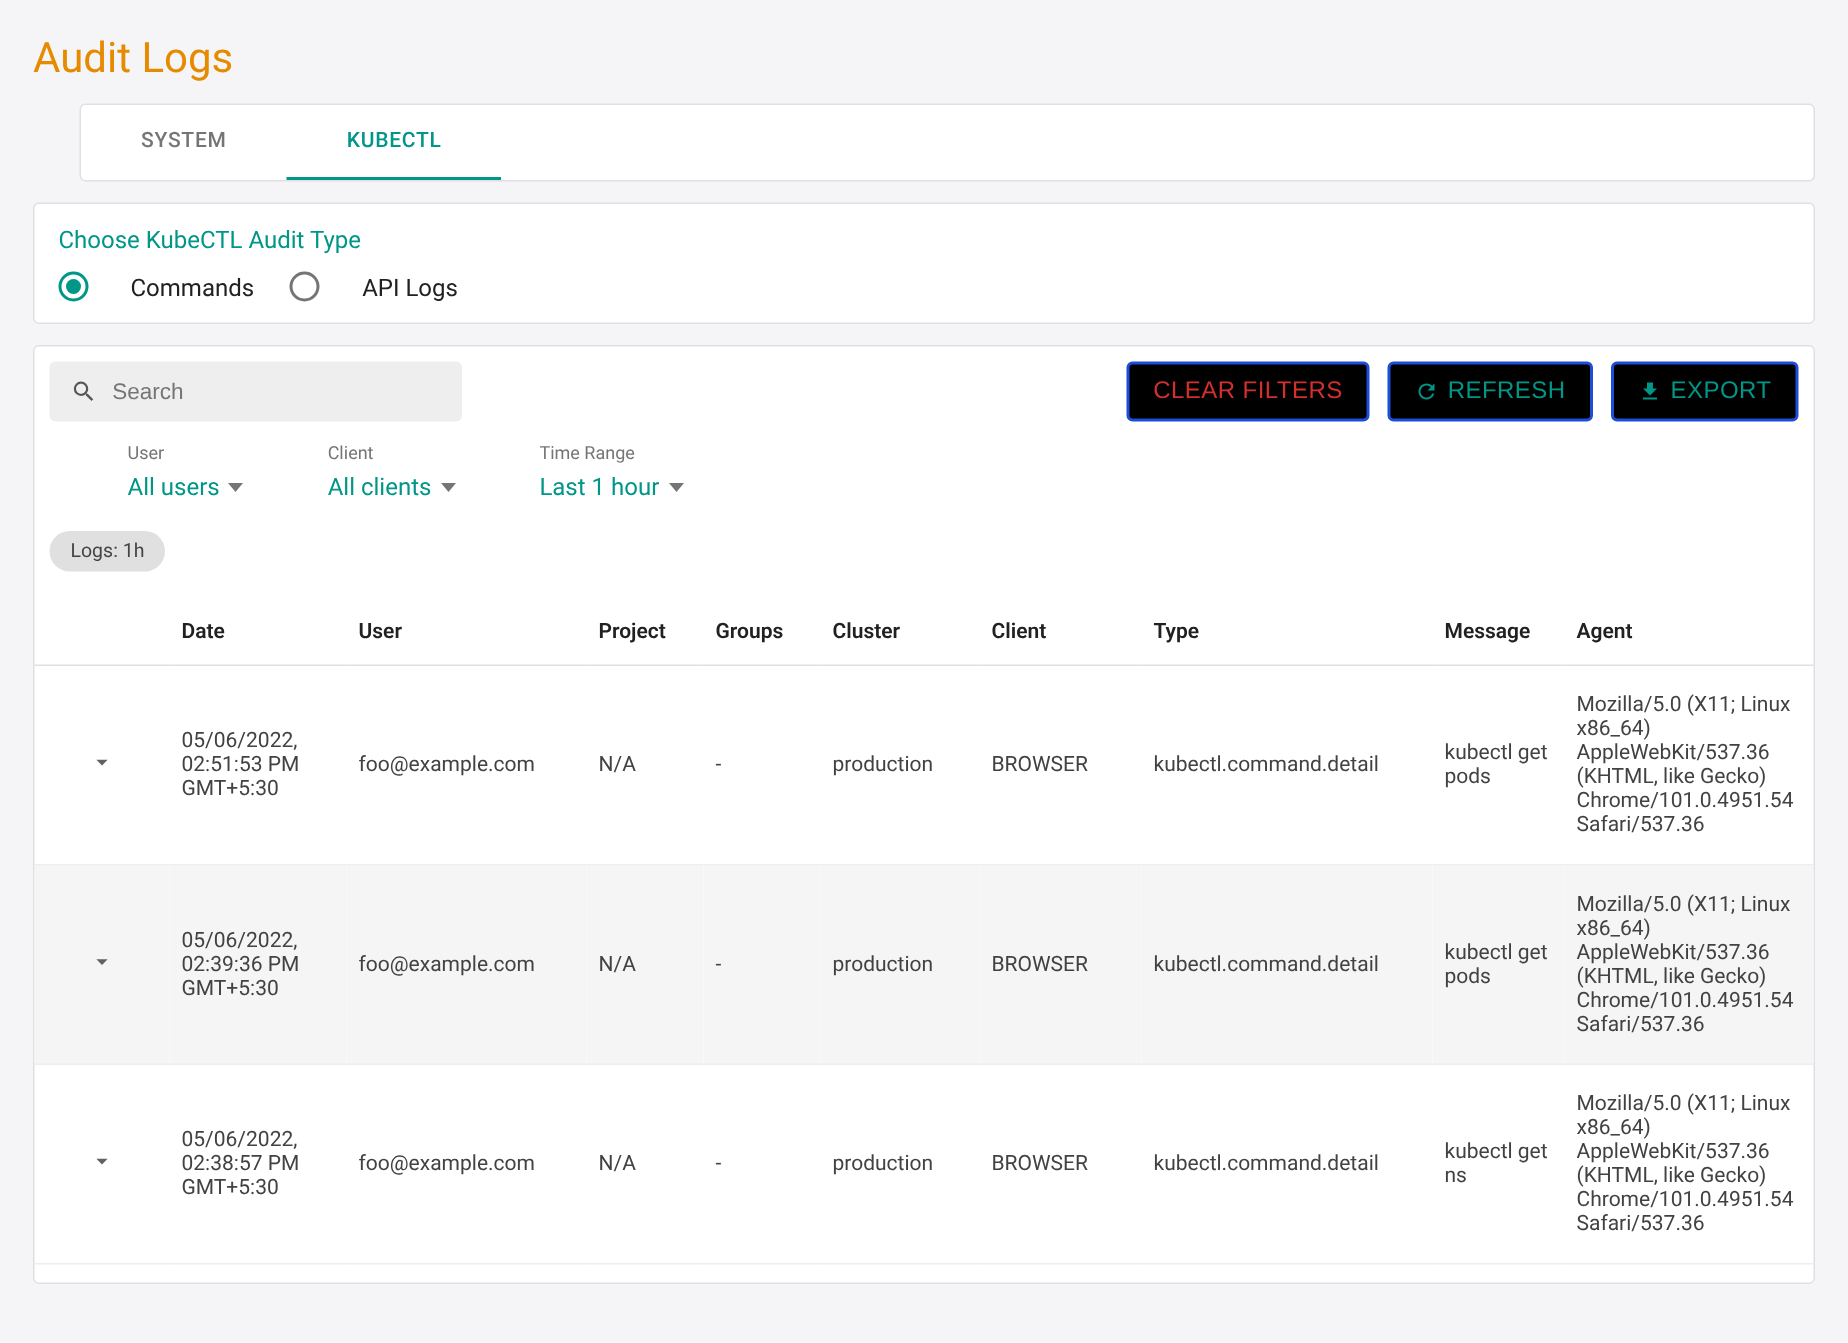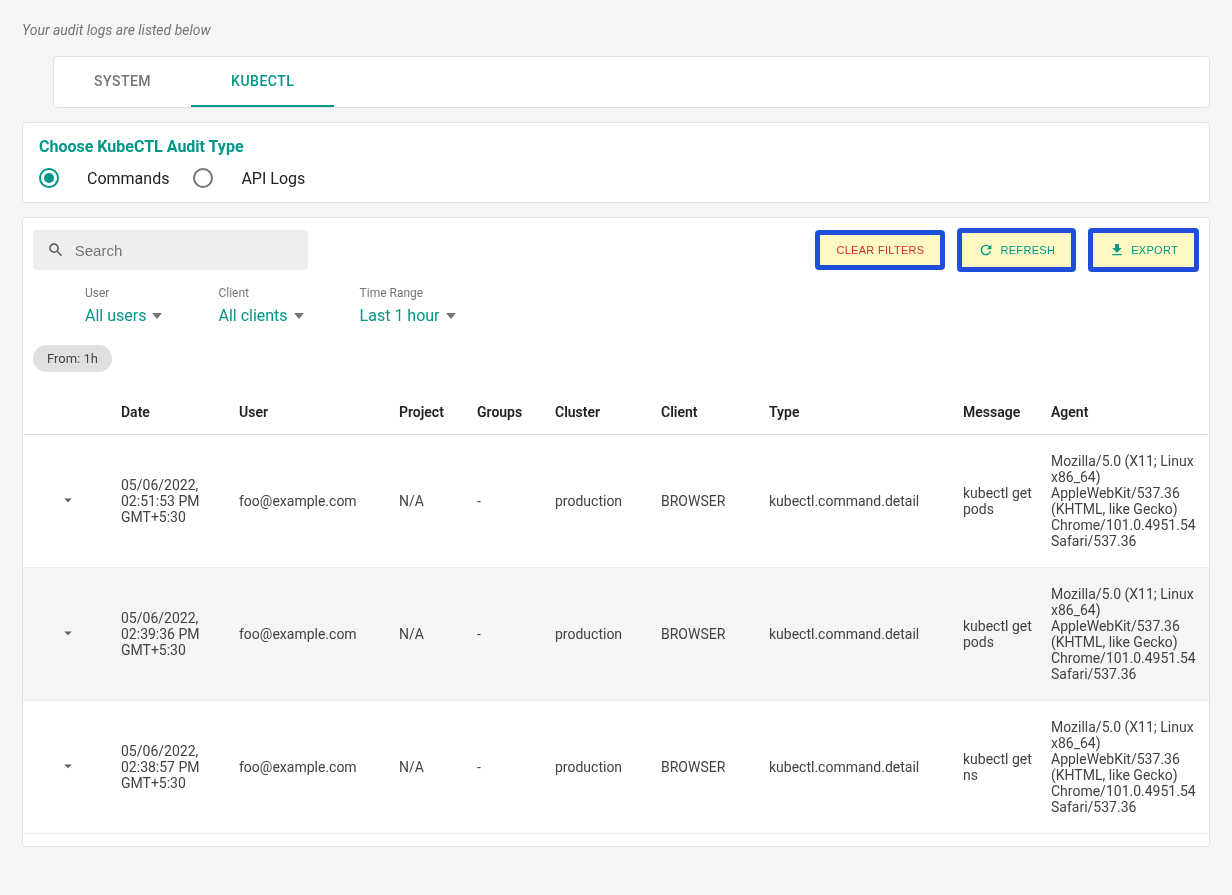--- a/index.html
+++ b/index.html
@@ -51,21 +51,21 @@
       color: #009688;
       border-bottom-color: #009688;
     }
     .audit-type {
       padding: 14px 16px;
       margin-bottom: 14px;
     }
     .audit-type-title {
       color: #009688;
       font-size: 16px;
-      font-weight: 700;
+      font-weight: 400;
       margin-bottom: 12px;
     }
     .radio-group {
       display: flex;
       gap: 24px;
       align-items: center;
     }
     .radio-item {
       display: flex;
       align-items: center;
@@ -122,25 +122,25 @@
       background: transparent;
       outline: none;
       font-size: 15px;
       width: 100%;
       color: #333;
     }
     .toolbar-spacer {
       flex: 1;
     }
     .btn {
-      border: 5px solid #1d4ed8;
-      background: #fef9c3;
+      border: 2px solid #1d4ed8;
+      background: #000000;
       border-radius: 4px;
       padding: 9px 16px;
-      font-size: 11px;
+      font-size: 16px;
       font-weight: 500;
       letter-spacing: 0.3px;
       cursor: pointer;
       display: flex;
       align-items: center;
       gap: 6px;
     }
     .btn-clear { color: #d32f2f; }
     .btn-refresh { color: #009688; }
     .btn-export { color: #009688; }
@@ -222,21 +222,21 @@
     th.col-groups { width: 78px; }
     th.col-cluster { width: 106px; }
     th.col-client { width: 108px; }
     th.col-type { width: 194px; }
     th.col-message { width: 88px; }
   </style>
 </head>
 <body>
 
 <div class="page">
-  <p class="page-subtitle">Your audit logs are listed below</p>
+  <h1 class="page-title">Audit Logs</h1>
 
   <div class="card tabs">
     <div class="tab">SYSTEM</div>
     <div class="tab active">KUBECTL</div>
   </div>
 
   <div class="card audit-type">
     <div class="audit-type-title">Choose KubeCTL Audit Type</div>
     <div class="radio-group">
       <label class="radio-item">
@@ -300,21 +300,21 @@
         <span class="filter-value">
           <span>Last 1 hour</span>
           <svg viewBox="0 0 10 6">
               <path d="M0 0l5 6 5-6z"></path>
             </svg>
         </span>
       </div>
     </div>
 
     <div class="chip-row">
-      <span class="chip">From: 1h</span>
+      <span class="chip">Logs: 1h</span>
     </div>
 
     <table>
       <thead>
         <tr>
           <th class="col-expand"></th>
           <th class="col-date">Date</th>
           <th class="col-user">User</th>
           <th class="col-project">Project</th>
           <th class="col-groups">Groups</th>

